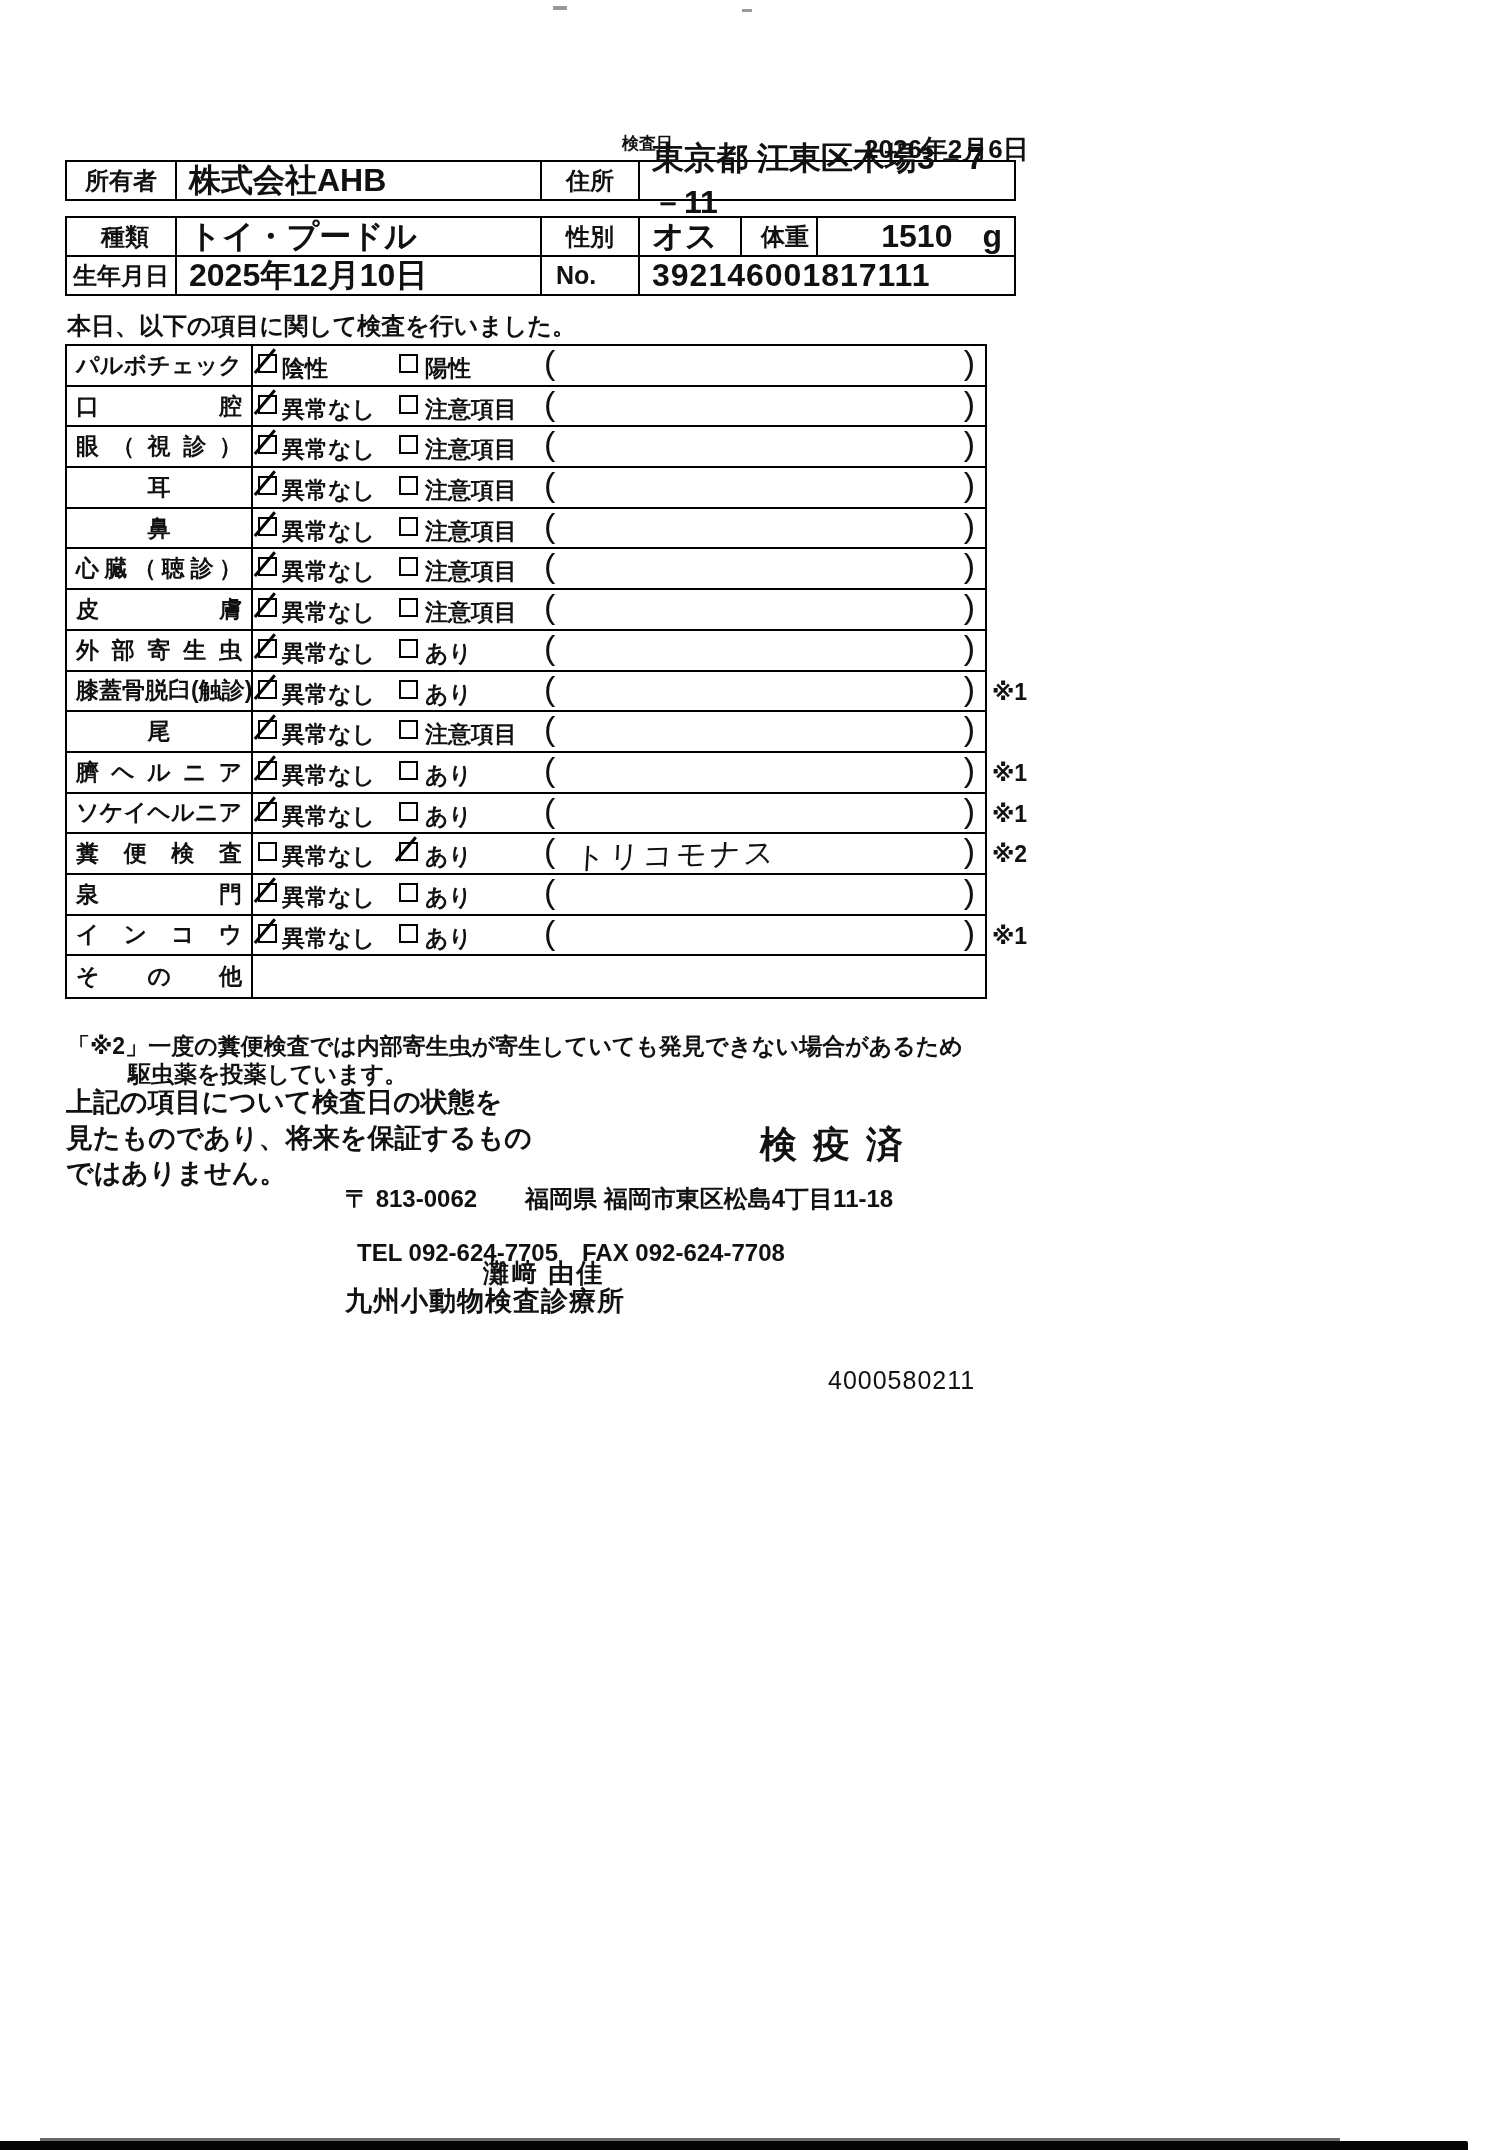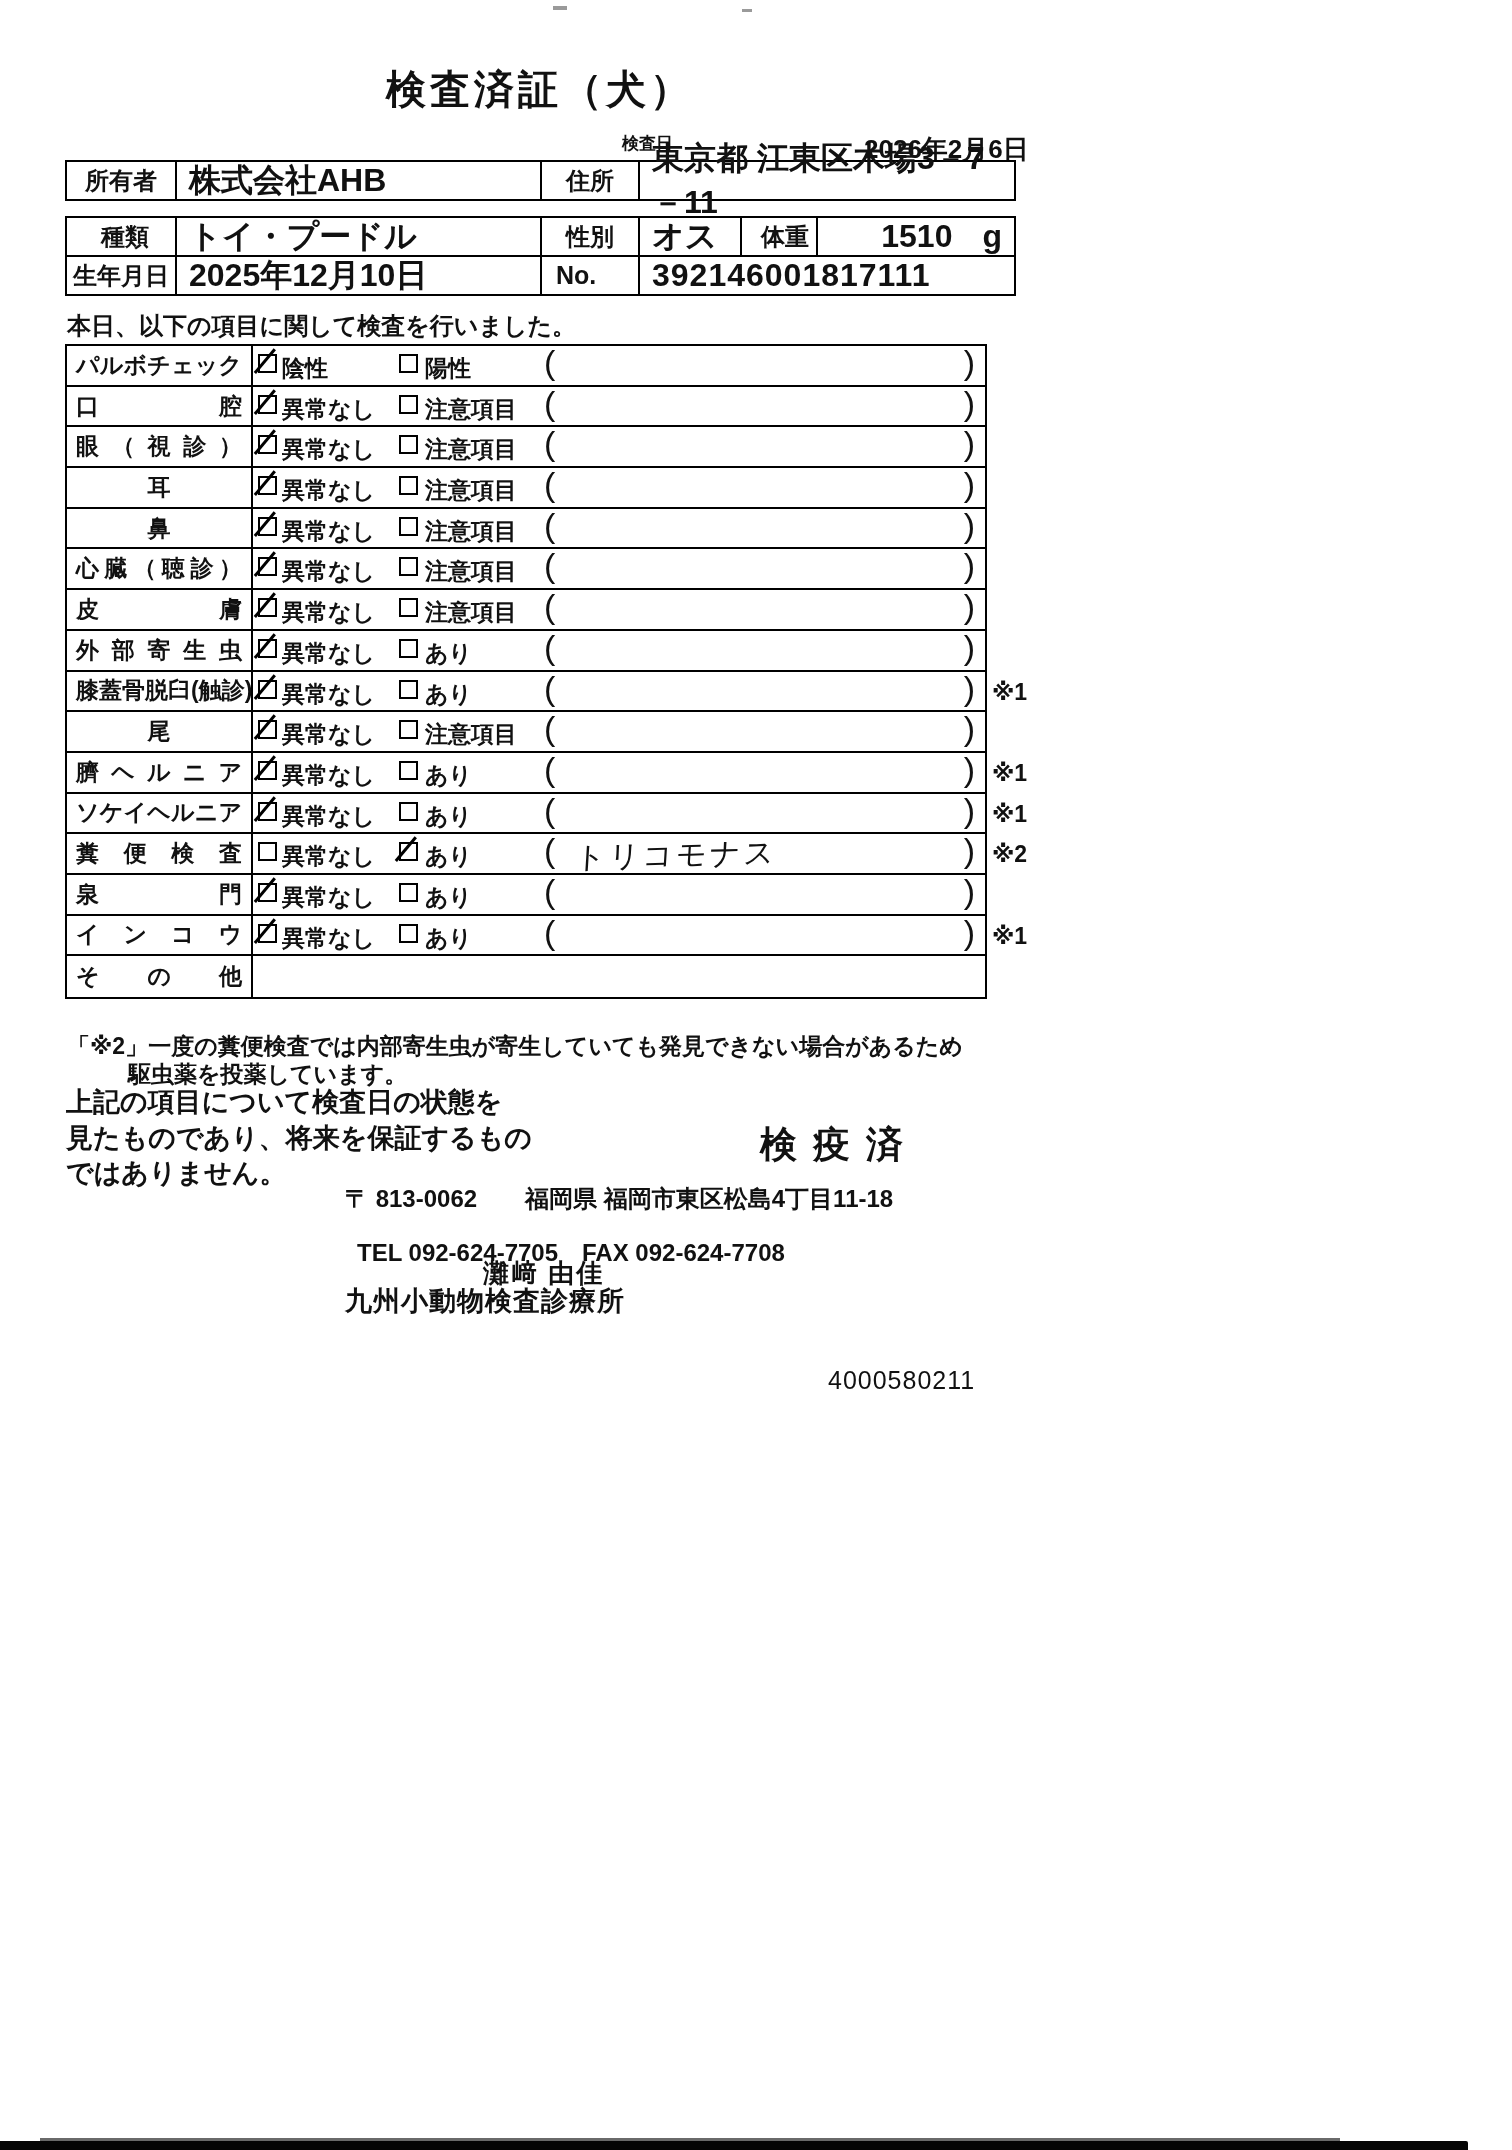--- a/index.html
+++ b/index.html
@@ -90,21 +90,20 @@
   .scan-bar::before { content:""; position:absolute; top:-3px; left:40px;
               width:1300px; height:3px; background:#6a6a6a; }
 </style>
 </head>
 <body>
 
 <div class="page">
   <div class="speck s1"></div>
   <div class="speck s2"></div>
 
-  <h1 class="abs title">検査済証（犬）</h1>
   <div class="abs insp-label">検査日</div>
   <div class="abs insp-value">2026年2月6日</div>
 
   <div class="cell cA1 lab">所有者</div>
   <div class="cell cA2 val">株式会社AHB</div>
   <div class="cell cA3 lab">住所</div>
   <div class="cell cA4 val">東京都 江東区木場3－7－11</div>
 
   <div class="cell cB1 lab">種類</div>
   <div class="cell cB2 val">トイ・プードル</div>

